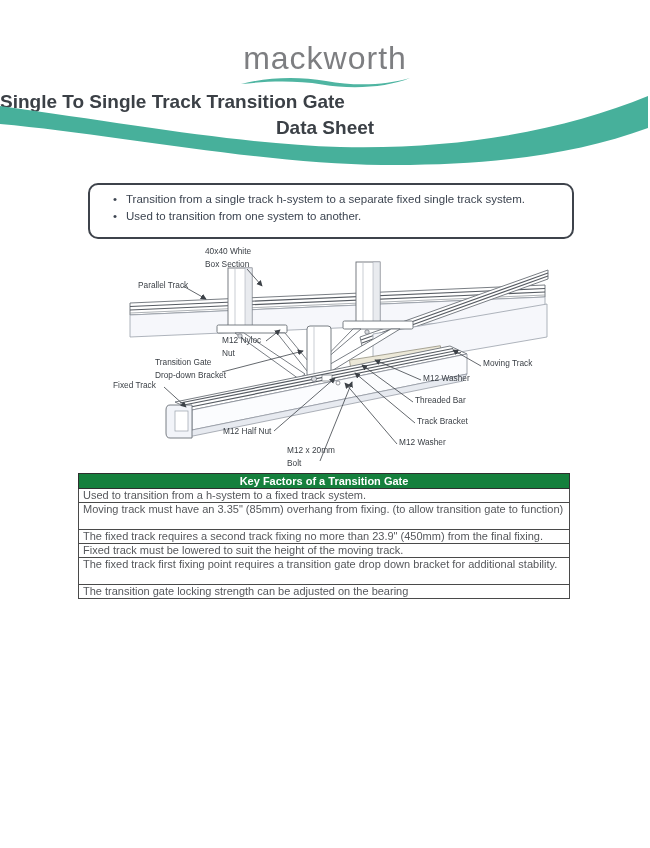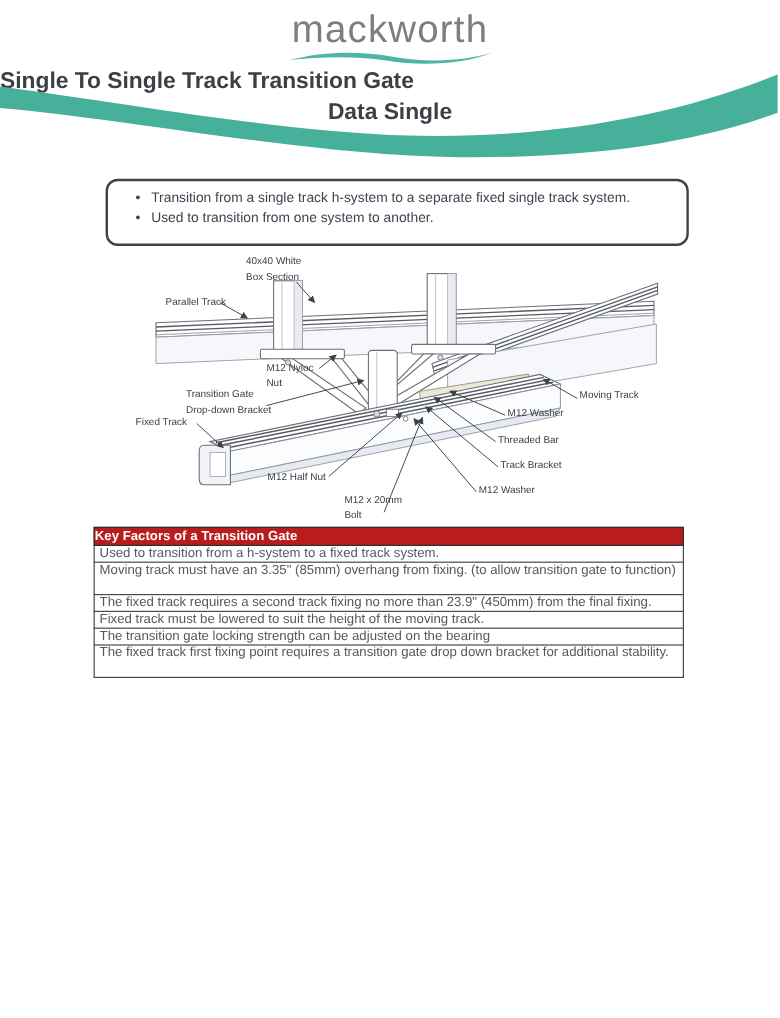--- a/index.html
+++ b/index.html
@@ -1,55 +1,56 @@
 <!DOCTYPE html>
 <html><head>
 <meta charset="utf-8">
 <style>
   html,body{margin:0;padding:0;background:#ffffff;}
   #page{
     position:relative;width:650px;height:620px;background:#ffffff;overflow:hidden;
     font-family:"Liberation Sans", sans-serif;
+    margin-top:34px;
   }
   .abs{position:absolute;}
   
   #logo{top:6px;left:0;width:650px;text-align:center;font-size:32px;font-weight:300;
         letter-spacing:1px;color:#7d7e81;}
   #logo-swoosh{top:40px;left:240px;}
   #title1{top:57px;left:0;width:650px;text-align:left;font-size:19px;font-weight:700;color:#3b4046;}
   #title2{top:83px;left:0;width:650px;text-align:center;font-size:19px;font-weight:700;color:#3b4046;}
   #big-swoosh{top:50px;left:0;}
   
   #intro-box{top:149px;left:88px;width:462px;height:46px;border:2px solid #3e434b;border-radius:10px;
              padding:6px 6px 0 14px;}
   .bullet-row{display:flex;font-size:11.5px;color:#3c4450;line-height:17px;}
   .bullet-dot{width:22px;text-align:center;flex:0 0 22px;}
   
   .dlabel{font-size:8.3px;fill:#3c4147;}
   .leader{stroke:#3c4147;stroke-width:0.8;fill:none;}
   
   #kf-table{top:439px;left:78px;width:492px;}
-  #kf-header{background:#b91c1c;border:1px solid #2f2f2f;color:#ffffff;font-size:11px;font-weight:700;
-             height:14px;line-height:14px;}
+  #kf-header{background:#15803d;border:1px solid #2f2f2f;color:#ffffff;font-size:11px;font-weight:700;
+             text-align:center;height:14px;line-height:14px;}
   .kf-row{border:1px solid #4a4a4a;border-top:none;font-size:11px;color:#56585c;
           padding:0 0 0 4px;line-height:13px;}
   .kf-row.single{height:13px;}
   .kf-row.double{height:26px;}
 </style>
 </head>
 <body>
 
 <div id="page">
 
   <div class="abs" id="logo">mackworth</div>
   <svg class="abs" id="logo-swoosh" width="172" height="15" viewBox="0 0 172 15">
     <path d="M1,10 C28,3 58,2 86,7 C116,12.5 146,11 170,4 C147,13.5 112,15.5 82,10.5 C54,6 24,7.5 1,10 Z" fill="#4FB5A2"></path>
   </svg>
   <div class="abs" id="title1">Single To Single Track Transition Gate</div>
-  <div class="abs" id="title2">Data Single</div>
+  <div class="abs" id="title2">Data Sheet</div>
 
   <svg class="abs" id="big-swoosh" width="650" height="95" viewBox="0 0 650 95">
     <path d="M0,22 C130,40 240,60 340,63 C460,66 565,46 648,12 L648,44 C572,72 482,82 382,81 C262,80 112,50 0,40 Z" fill="#47B09B"></path>
   </svg>
 
   <div class="abs" id="intro-box">
     <div class="bullet-row">
       <span class="bullet-dot">•</span>
       <span>Transition from a single track h-system to a separate fixed single track system.</span>
     </div>
@@ -163,22 +164,22 @@
       <text class="dlabel" x="304" y="203">M12 Washer</text>
     </g>
   </svg>
 
   <div class="abs" id="kf-table">
     <div id="kf-header">Key Factors of a Transition Gate</div>
     <div class="kf-row single">Used to transition from a h-system to a fixed track system.</div>
     <div class="kf-row double">Moving track must have an 3.35" (85mm) overhang from fixing. (to allow transition gate to function)</div>
     <div class="kf-row single">The fixed track requires a second track fixing no more than 23.9" (450mm) from the final fixing.</div>
     <div class="kf-row single">Fixed track must be lowered to suit the height of the moving track.</div>
+    <div class="kf-row double">The fixed track first fixing point requires a transition gate drop down bracket for additional stability.</div>
     <div class="kf-row single">The transition gate locking strength can be adjusted on the bearing</div>
-    <div class="kf-row double">The fixed track first fixing point requires a transition gate drop down bracket for additional stability.</div>
   </div>
 
   <svg class="abs" style="top:628px;left:100px;" width="460" height="220" viewBox="0 0 460 220">
 
     <g>
       <rect x="156" y="5" width="20" height="94" fill="#ffffff" stroke="#6e737a" stroke-width="1"></rect>
       <line x1="161" y1="6" x2="161" y2="98" stroke="#c6cad0" stroke-width="1"></line>
       <line x1="171" y1="6" x2="171" y2="98" stroke="#c6cad0" stroke-width="1"></line>
     </g>
 

